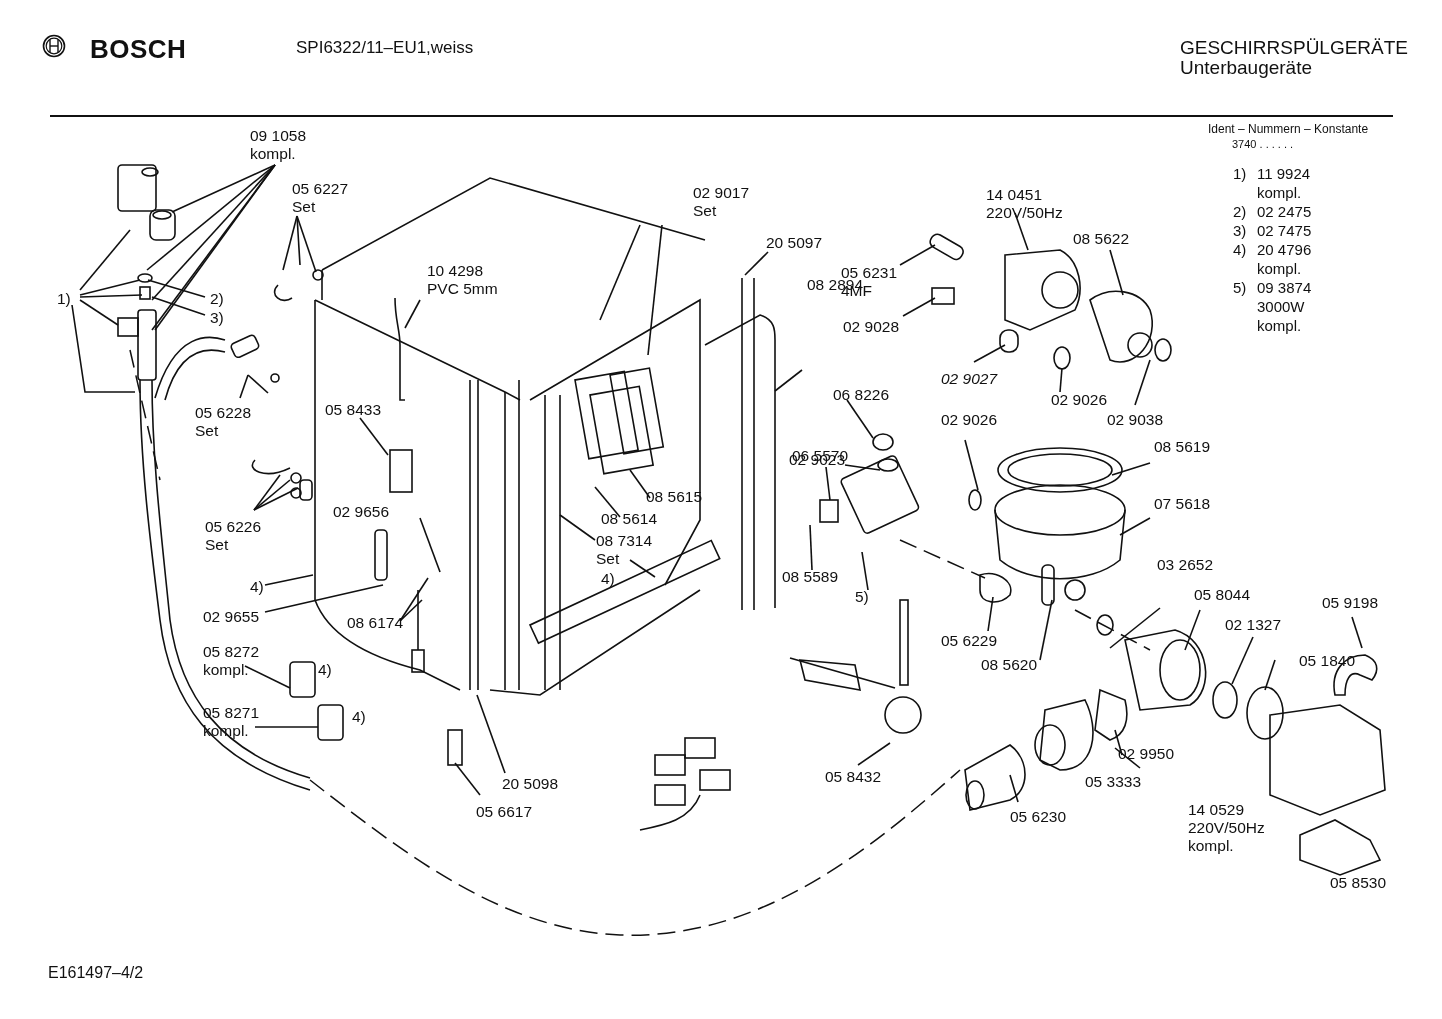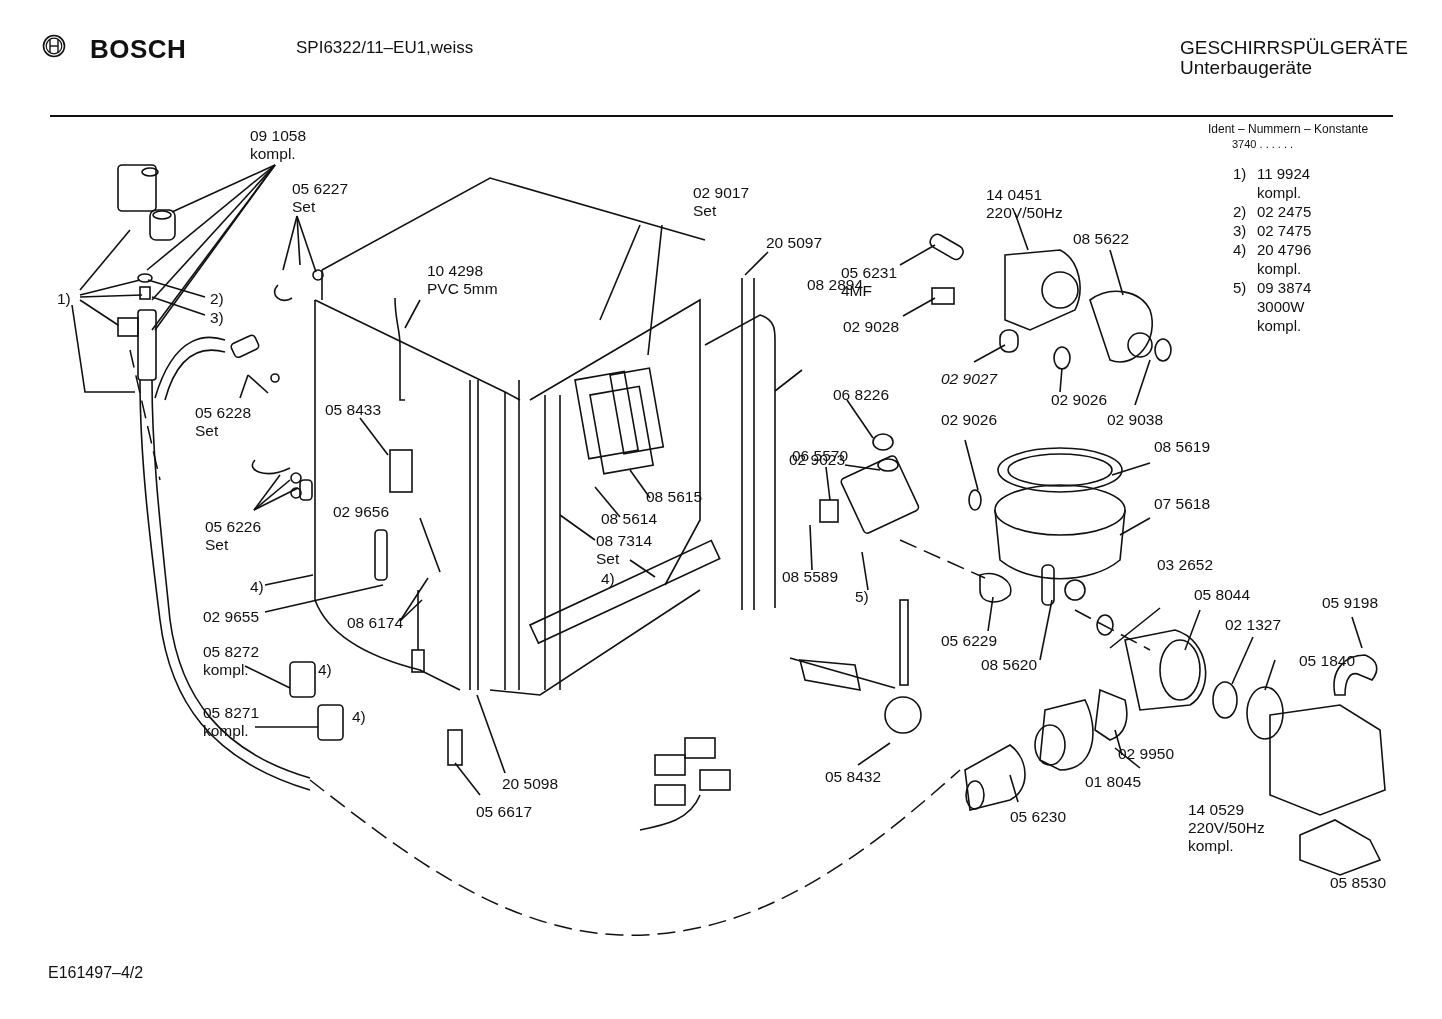--- a/index.html
+++ b/index.html
@@ -423,21 +423,21 @@
     <div class="lbl" style="left: 1299px; top: 652px;">
       <div>05 1840</div>
     </div>
     <div class="lbl" style="left: 825px; top: 768px;">
       <div>05 8432</div>
     </div>
     <div class="lbl" style="left: 1118px; top: 745px;">
       <div>02 9950</div>
     </div>
     <div class="lbl" style="left: 1085px; top: 773px;">
-      <div>01 8045</div>
+      <div>05 3333</div>
     </div>
     <div class="lbl" style="left: 1188px; top: 801px;">
       <div>14 0529</div>
       <div>220V/50Hz</div>
       <div>kompl.</div>
     </div>
     <div class="lbl" style="left: 1010px; top: 808px;">
       <div>05 6230</div>
     </div>
     <div class="lbl" style="left: 1330px; top: 874px;">

